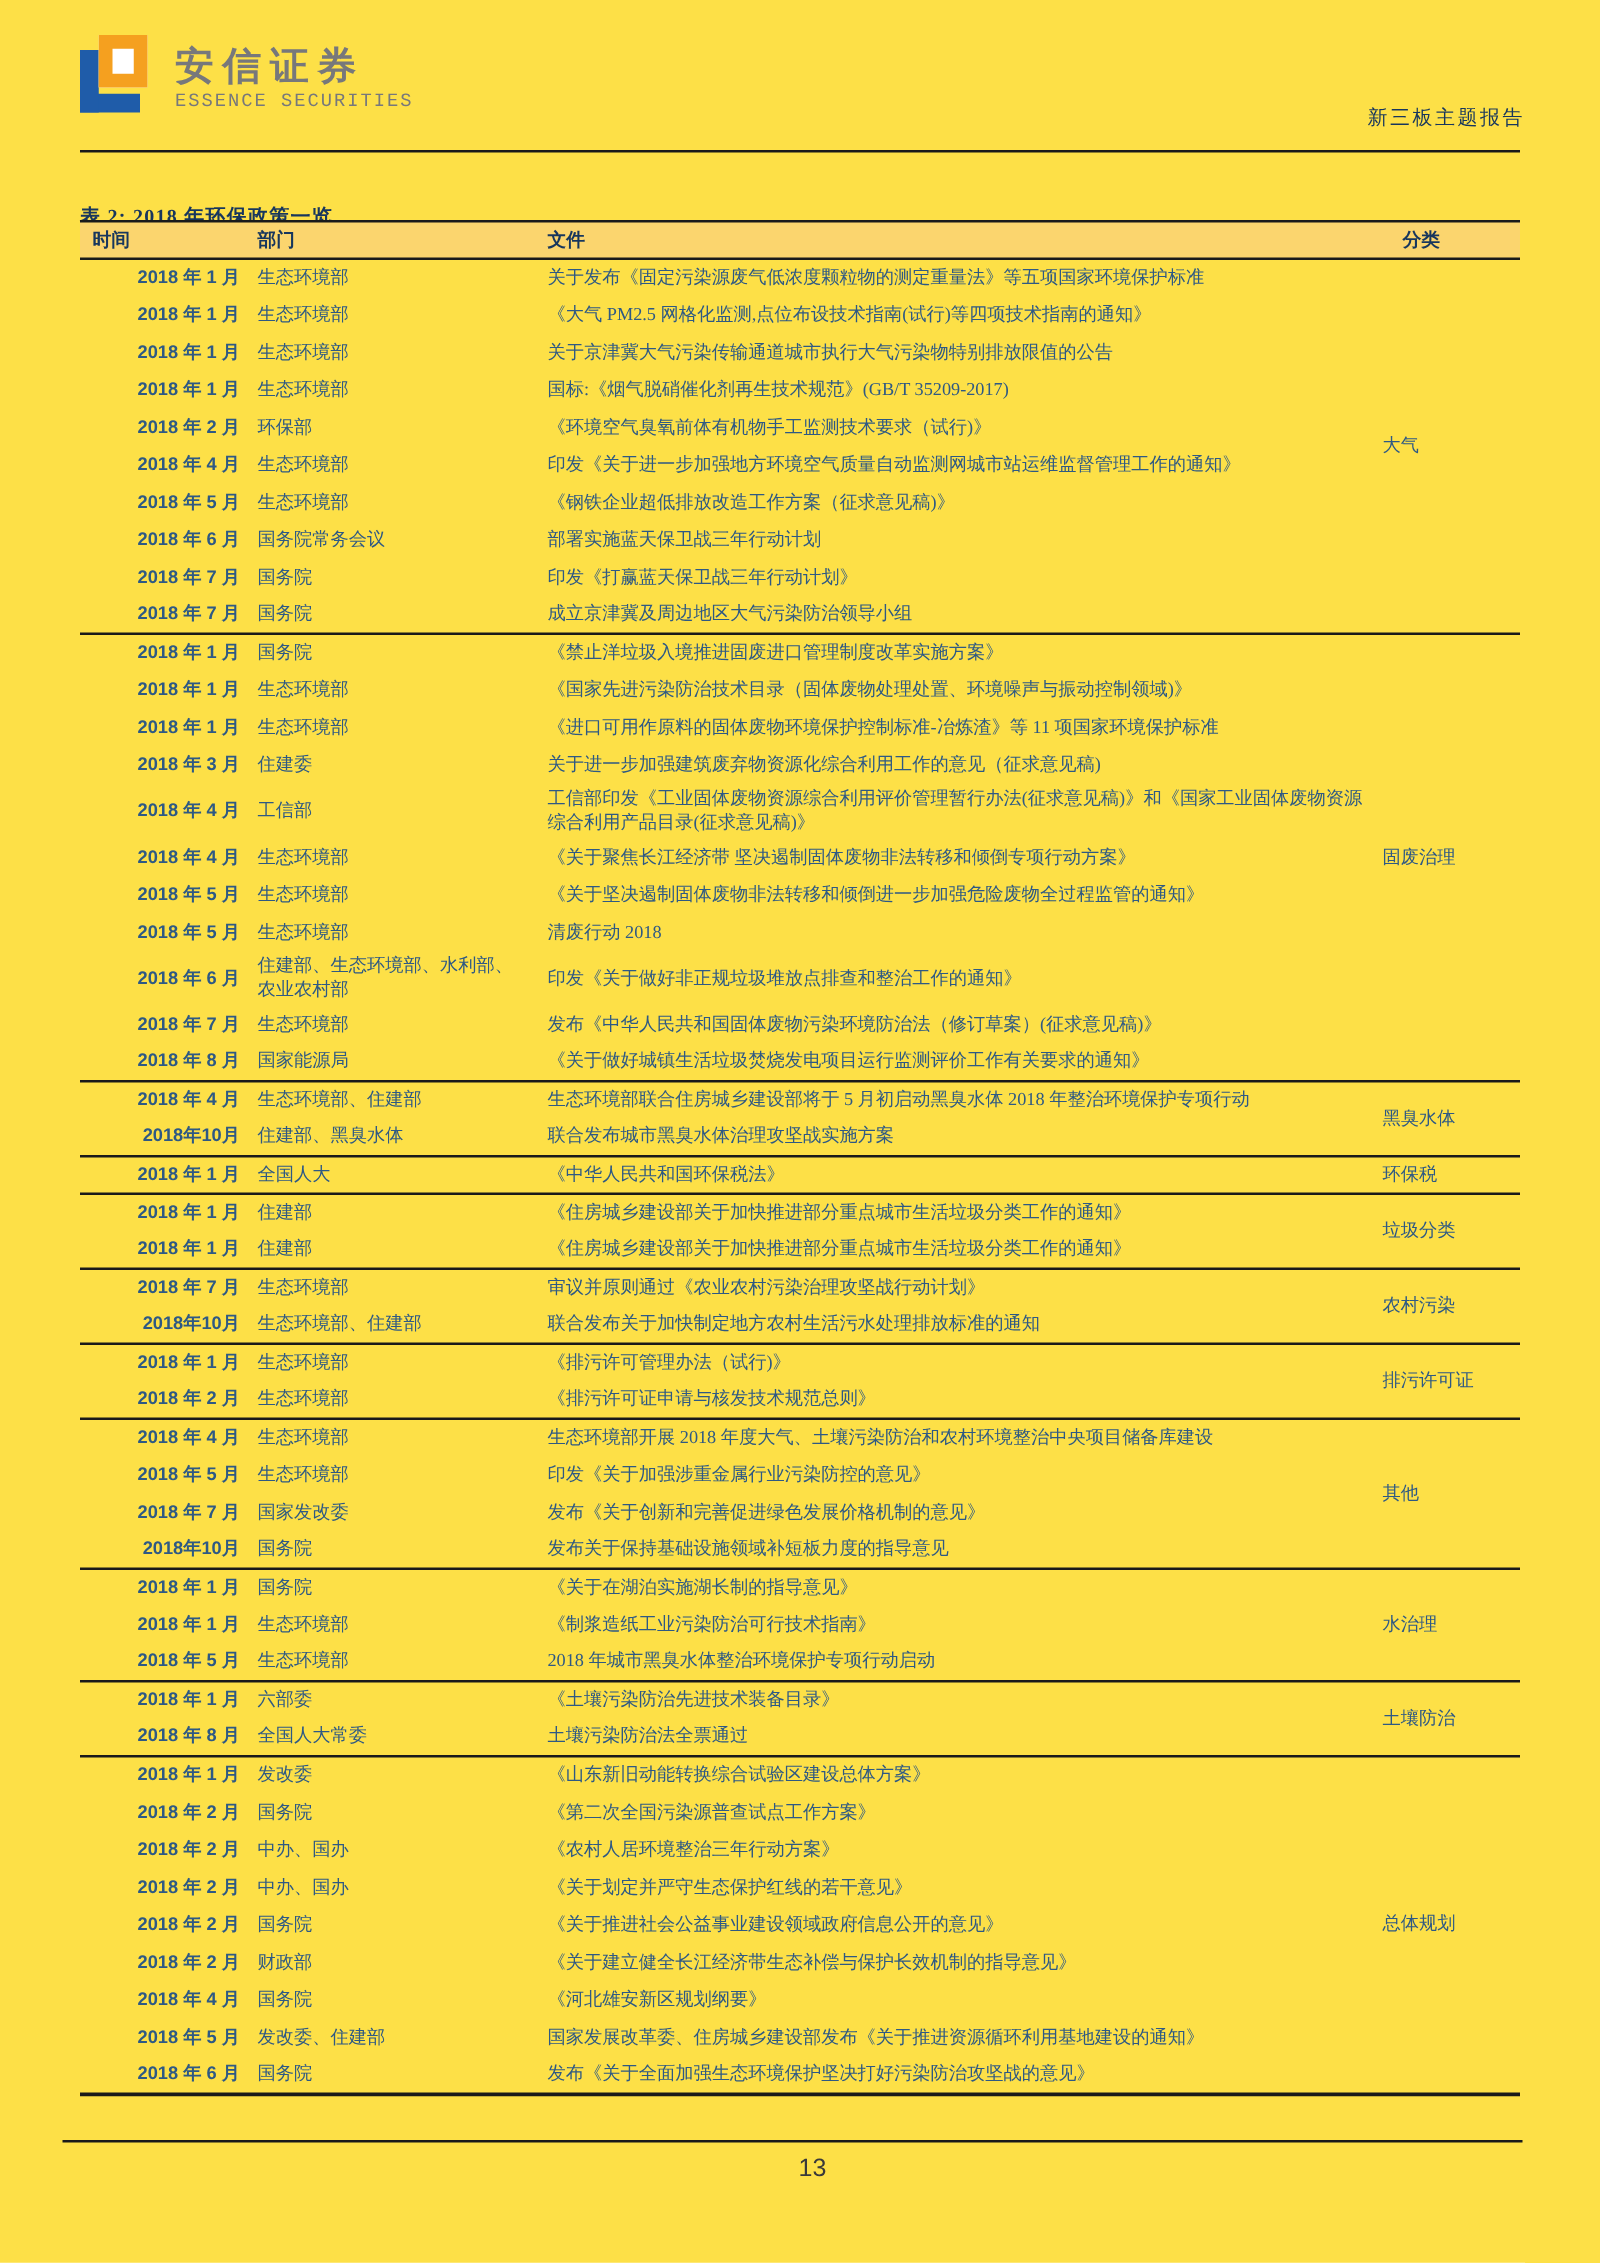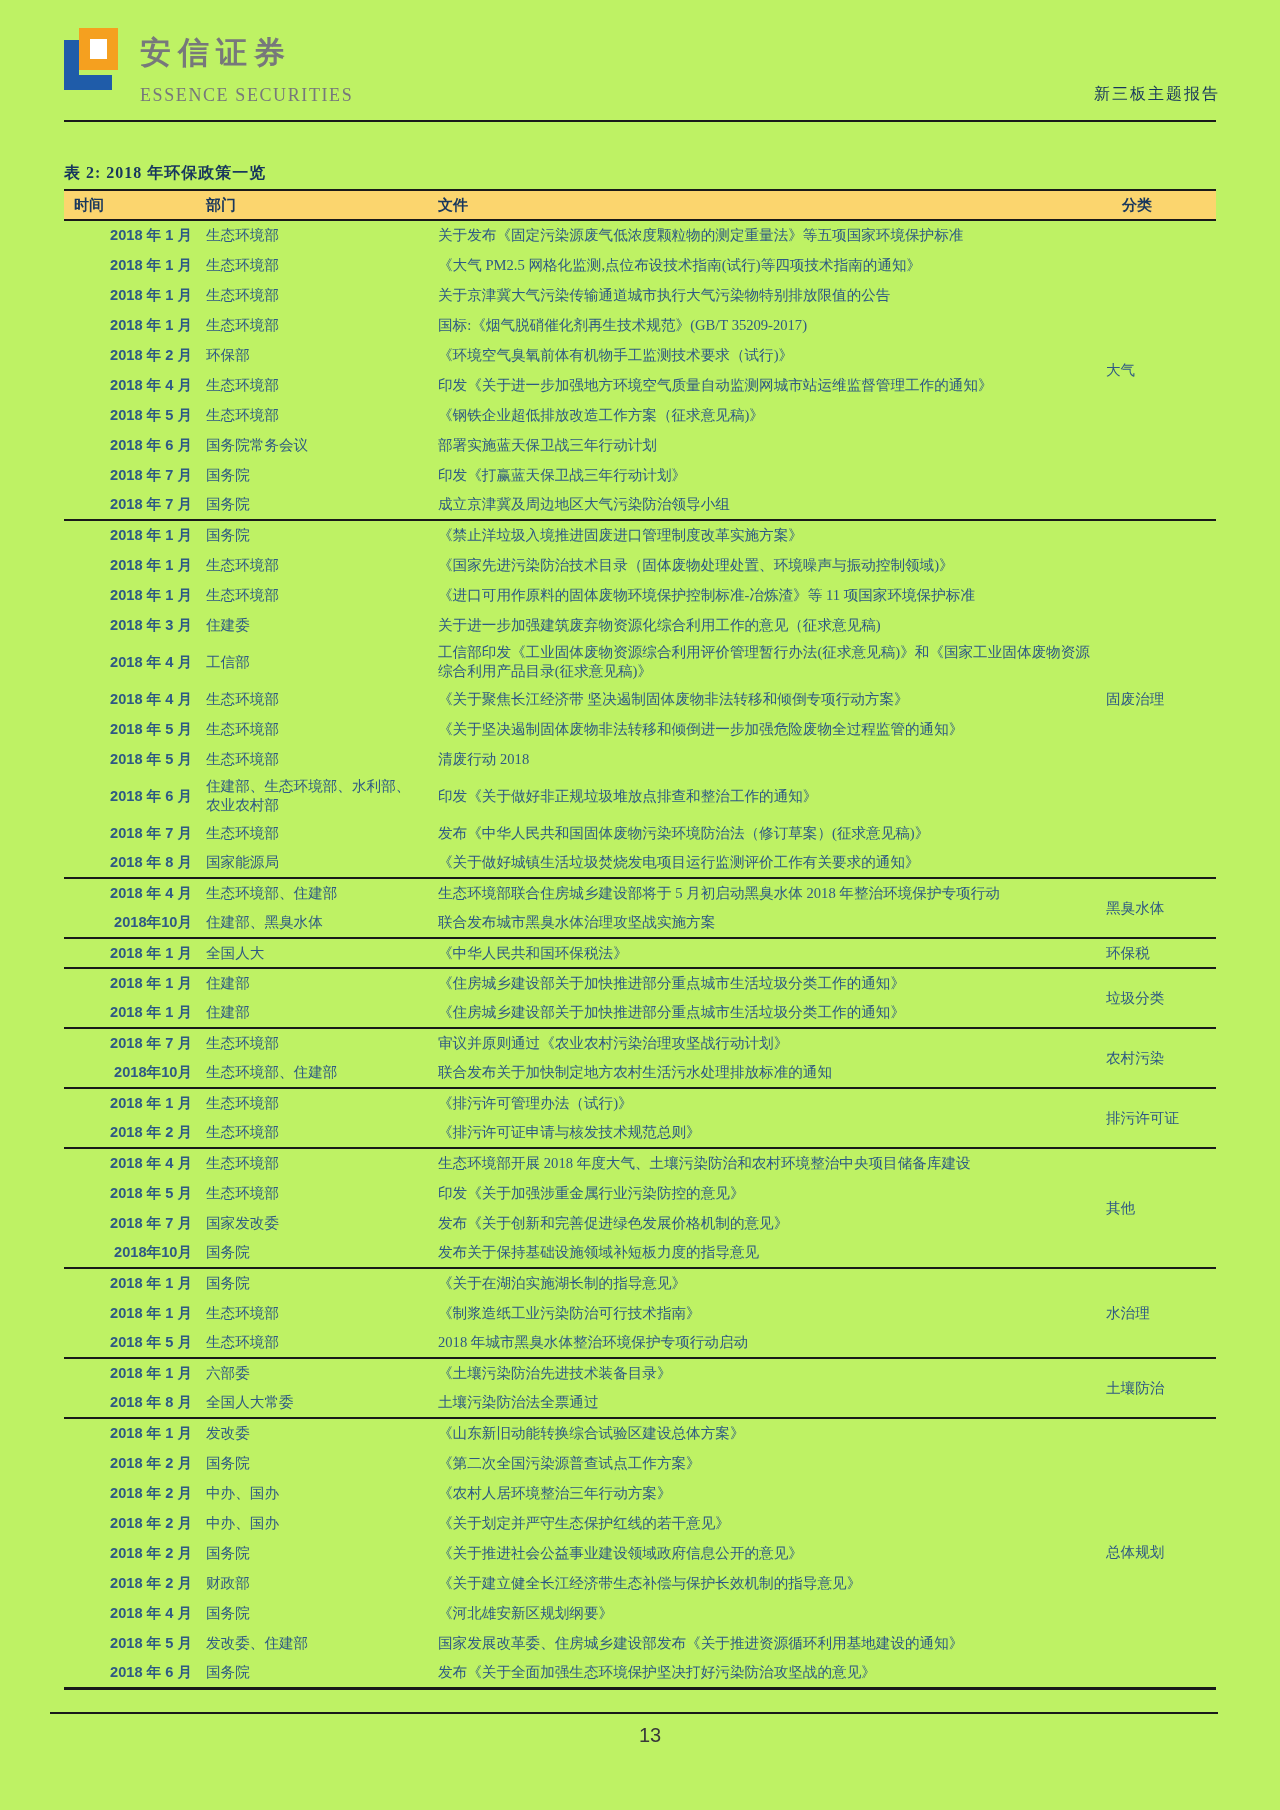--- a/index.html
+++ b/index.html
@@ -1,20 +1,20 @@
 <!DOCTYPE html>
 <html><head>
 <meta charset="utf-8">
 <style>
   * { margin:0; padding:0; box-sizing:border-box; }
   body { background:#ffffff; }
   .page {
     position:relative;
     width:1280px; height:1810px;
-    background:#bef264;
+    background:#fde047;
     font-family:"Liberation Serif", serif;
     overflow:hidden;
   }
 
   
   .brand { position:absolute; left:64px; top:28px; display:flex; align-items:flex-start; }
   .logo-mark { position:relative; width:62px; height:64px; margin-right:14px; }
   .logo-blue {
     position:absolute; left:0; bottom:2px; width:48px; height:50px;
     border-left:15px solid #1F5CA9; border-bottom:15px solid #1F5CA9;
@@ -22,38 +22,38 @@
   .logo-orange {
     position:absolute; left:15px; top:0; width:39px; height:42px;
     border:11px solid #F5A01F; background:#ffffff;
   }
   .brand-text { padding-top:8px; }
   .brand-cn {
     font-family:"Liberation Sans", sans-serif;
     font-size:31px; color:#77787B; font-weight:600; letter-spacing:7px; line-height:34px;
   }
   .brand-en {
-    font-family:Liberation Serif, serif;
-    font-size:18px; color:#77787B; letter-spacing:1.6px; margin-top:15px;
+    font-family:Liberation Mono, monospace;
+    font-size:15px; color:#77787B; letter-spacing:1.6px; margin-top:3px;
   }
   .report-type {
     position:absolute; right:60px; top:84px;
     font-size:16px; color:#17365D; letter-spacing:2px;
   }
   .header-rule {
     position:absolute; left:64px; right:64px; top:120px;
     height:2px; background:#1a1a1a;
   }
 
   
   .table-title {
     position:absolute; left:64px; top:163px;
     font-size:16px; font-weight:bold; color:#17365D; letter-spacing:1px;text-align:center;
   }
-  .policy-table-wrap { position:absolute; left:64px; top:189px; width:1152px; }
+  .policy-table-wrap { position:absolute; left:64px; top:176px; width:1152px; }
   table.policy { width:100%; border-collapse:collapse; table-layout:fixed; }
   table.policy col.c-time { width:132px; }
   table.policy col.c-dept { width:232px; }
   table.policy col.c-doc  { width:668px; }
   table.policy col.c-cat  { width:120px; }
 
   table.policy thead th {
     background:#FBD56E; color:#17365D; font-weight:bold;
     font-size:15px; height:30px; text-align:left; padding-left:10px;
     border-top:2px solid #1a1a1a; border-bottom:2px solid #1a1a1a;

